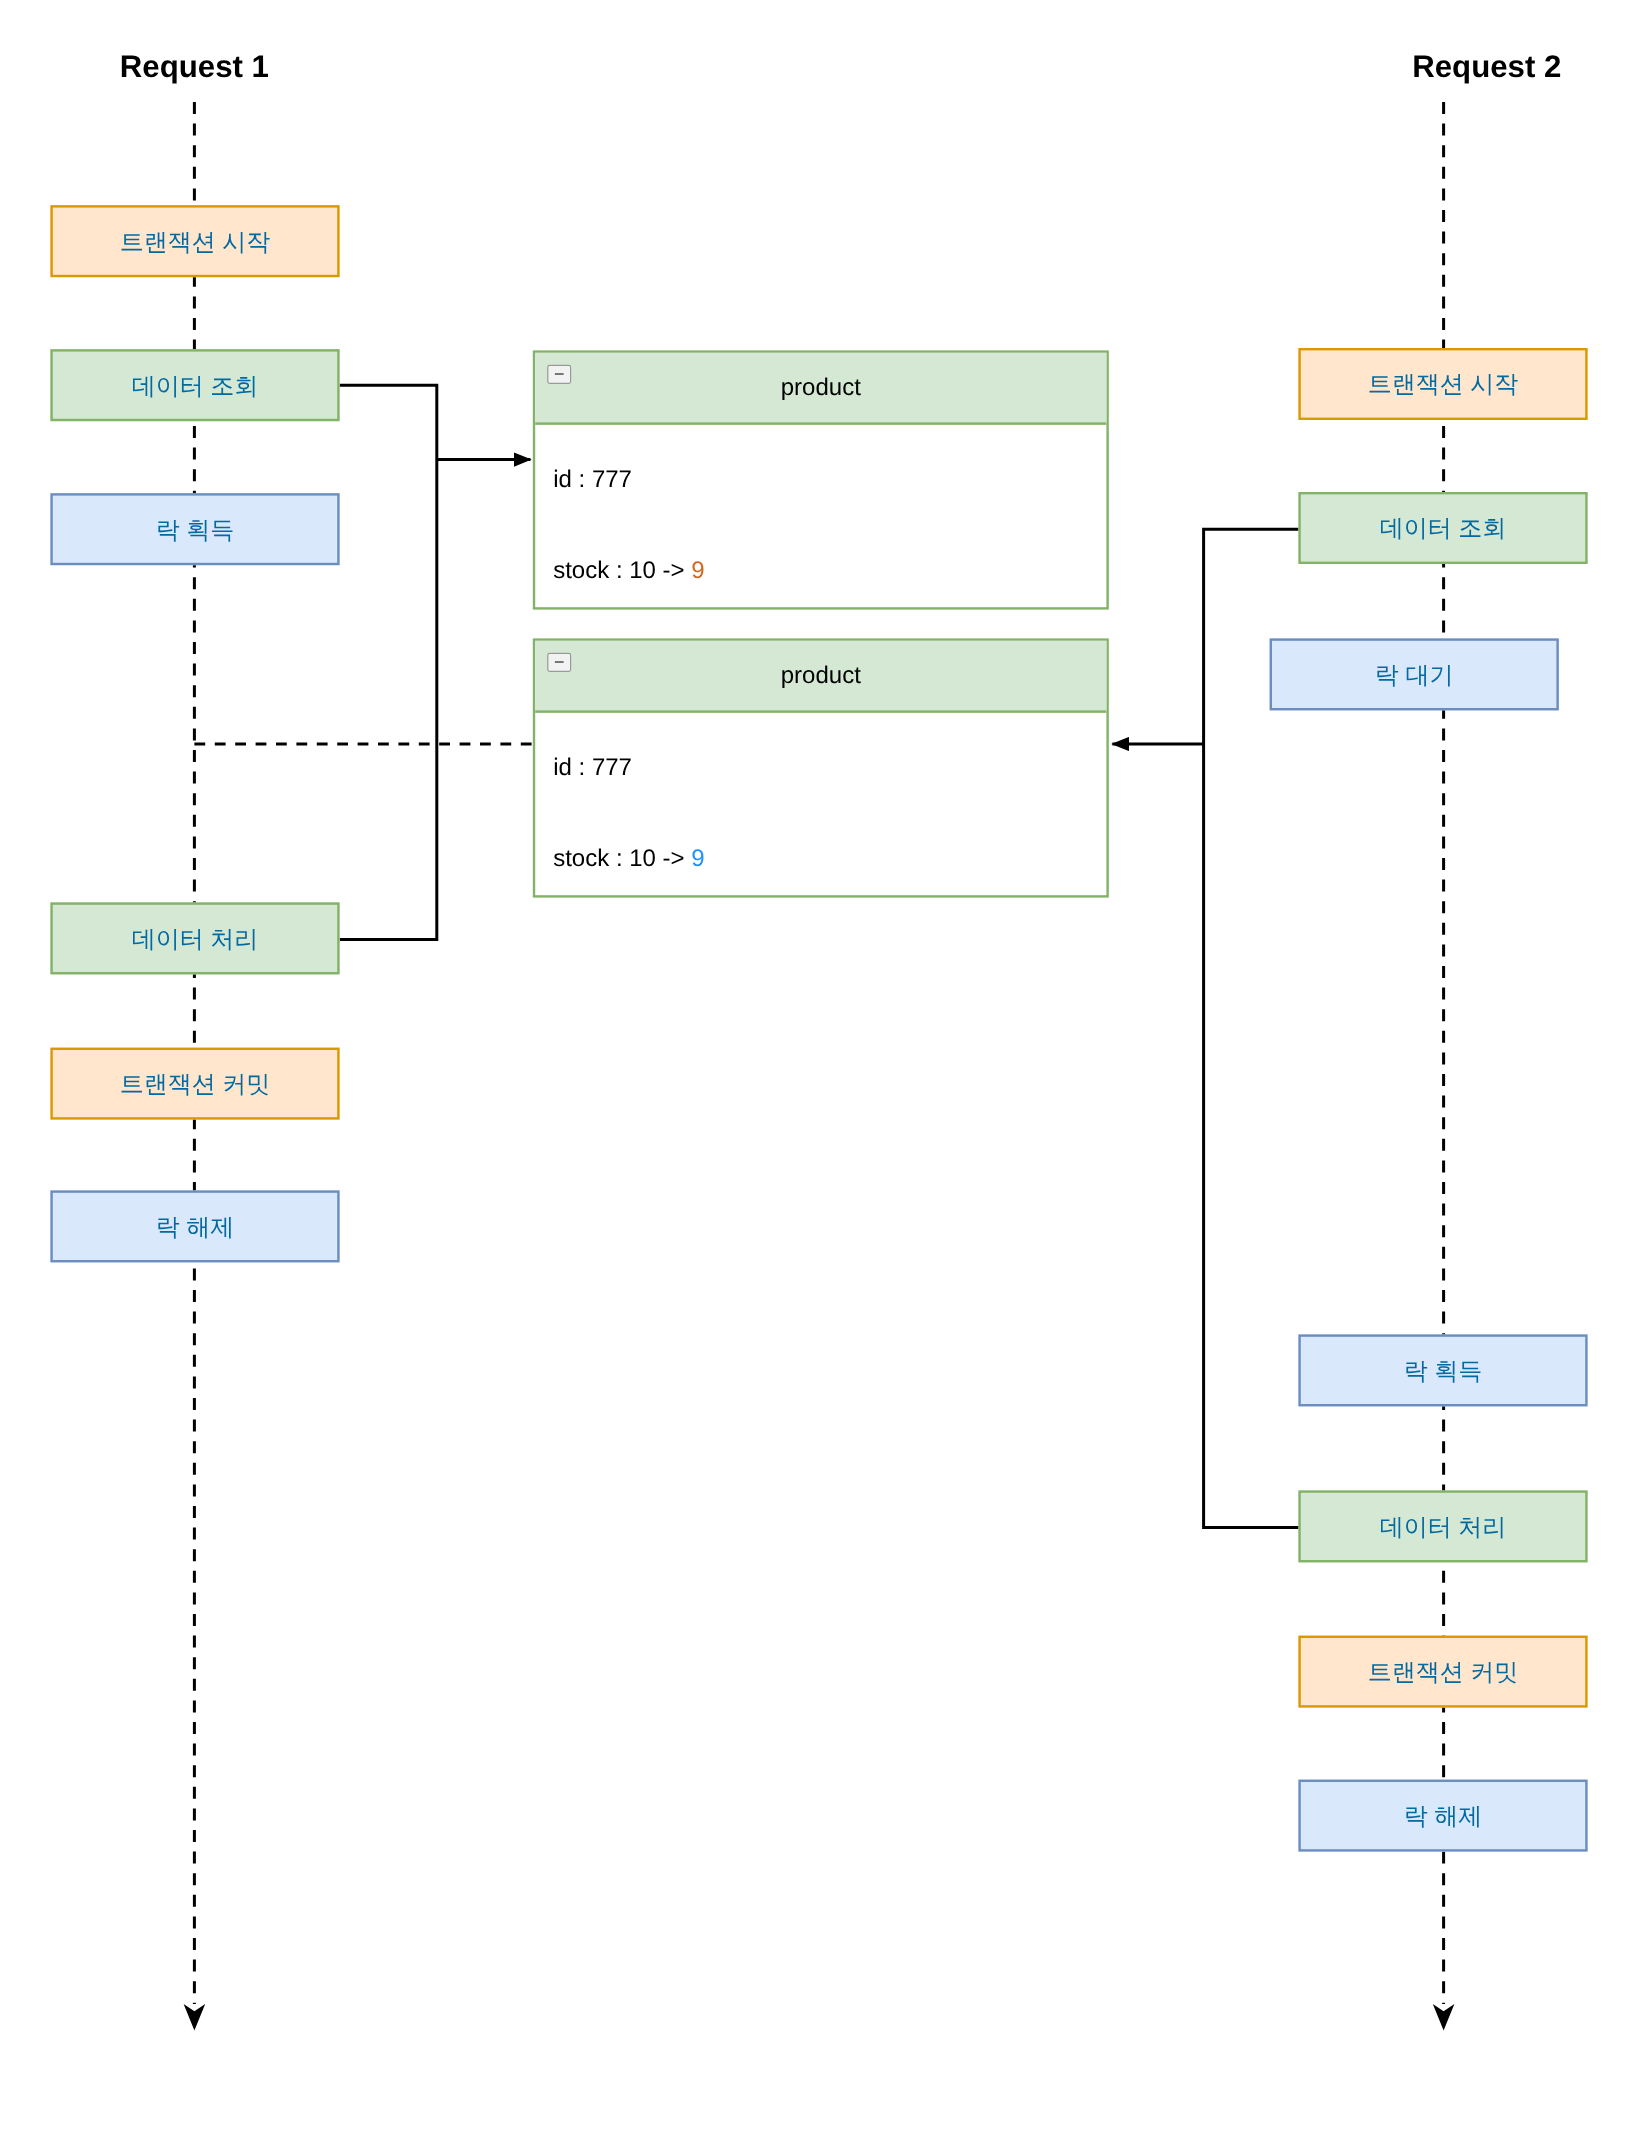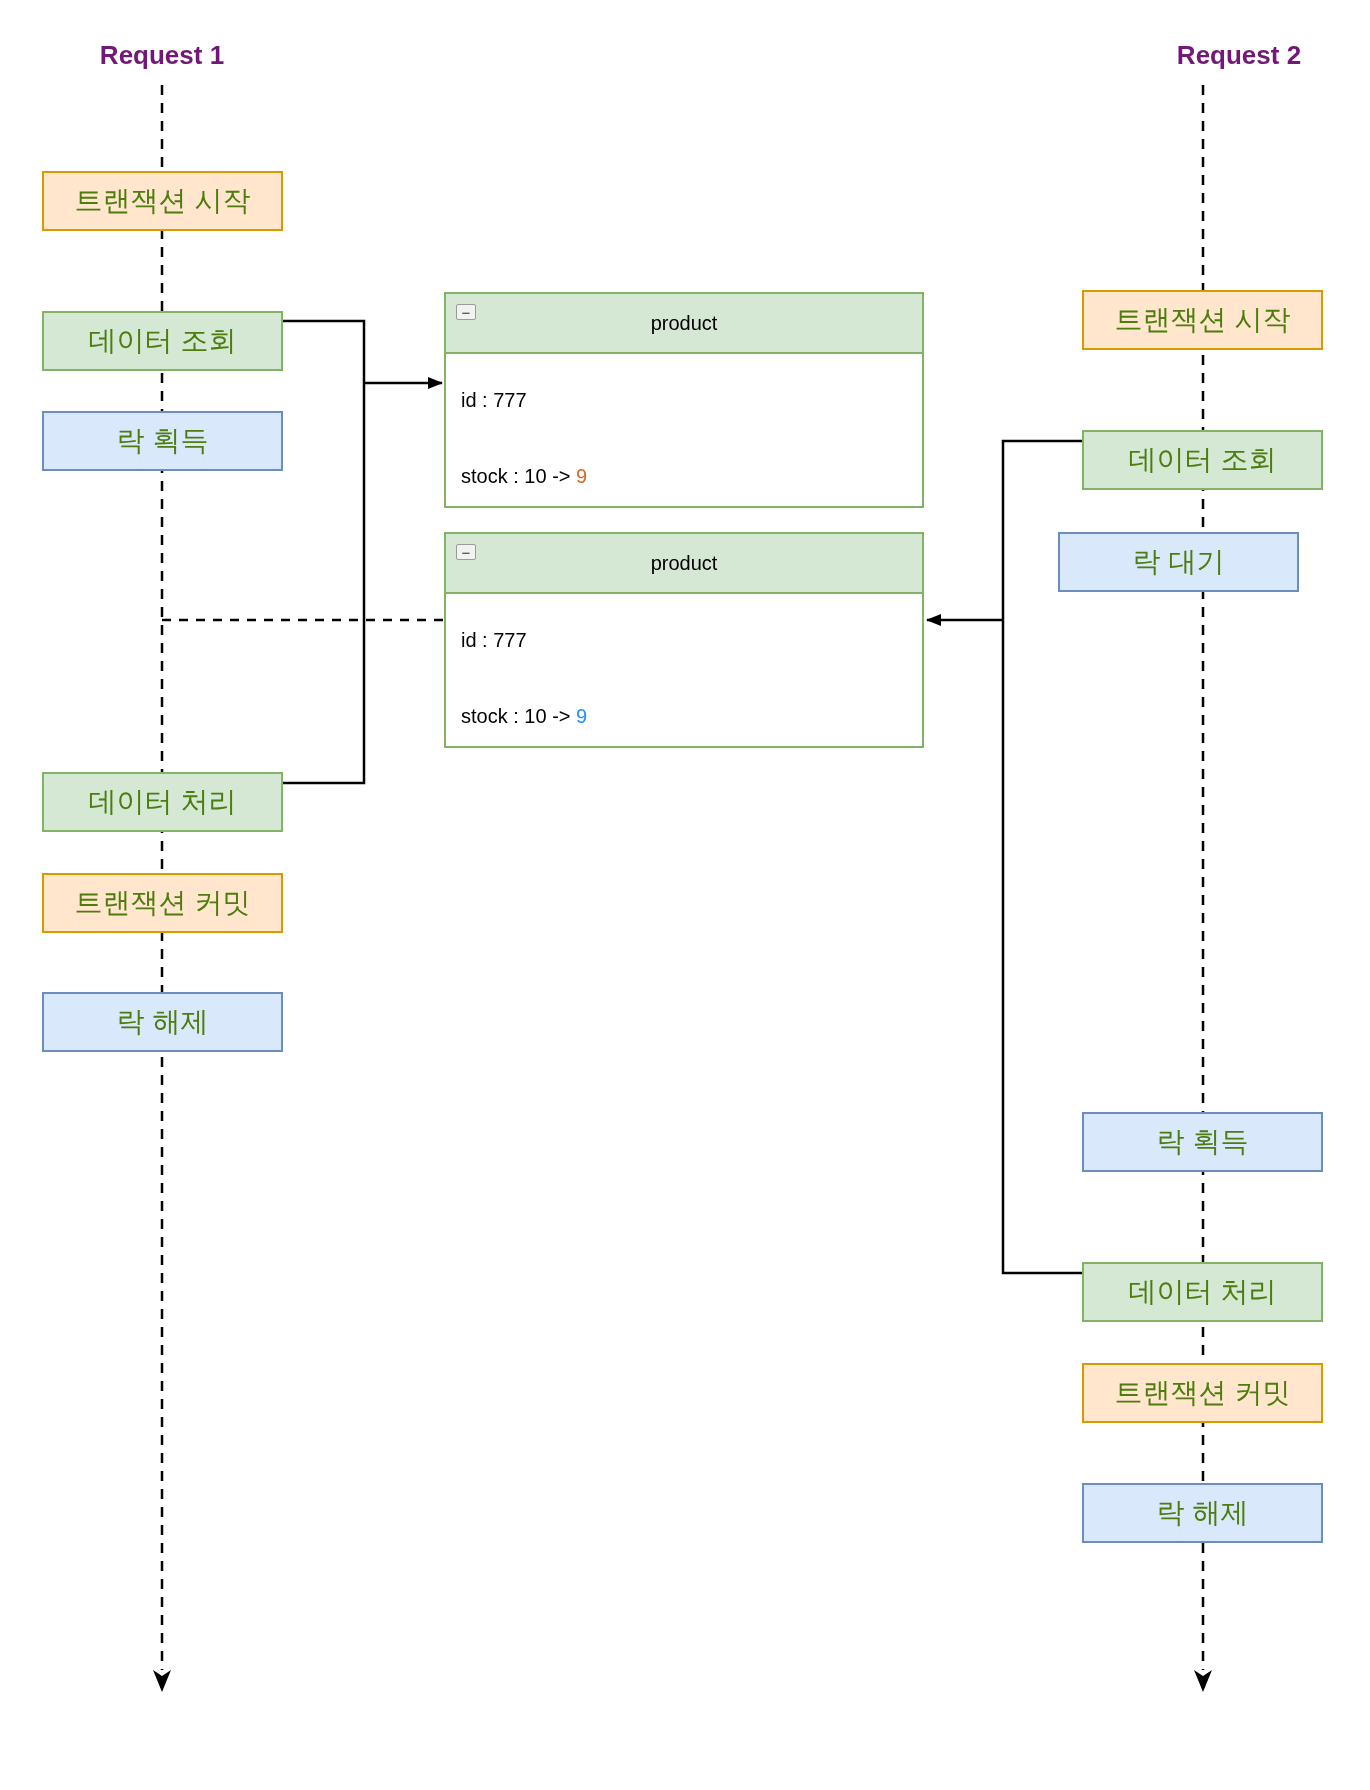--- a/index.html
+++ b/index.html
@@ -11,39 +11,39 @@
     font-family: "Liberation Sans", sans-serif;
     overflow: hidden;
   }
   #wires { position: absolute; left: 0; top: 0; z-index: 0; }
   .lane-title {
     position: absolute;
     z-index: 2;
     transform: translateX(-50%);
     font-size: 26px;
     font-weight: bold;
-    color: #701a75;
+    color: #000000;
     white-space: nowrap;
   }
   .node {
     position: absolute;
     z-index: 1;
     width: 241px;
     height: 60px;
     box-sizing: border-box;
     border: 2px solid;
     display: flex;
     align-items: center;
     justify-content: center;
-    font-size: 28px;
-    color: #4d7c0f;
+    font-size: 20px;
+    color: #0369a1;
     white-space: nowrap;
   }
   .node.transaction { background: #FFE6CC; border-color: #D79B00; }
-  .node.data        { background: #D5E8D4; border-color: #82B366; margin-top: 20px; }
+  .node.data        { background: #D5E8D4; border-color: #82B366; }
   .node.lock        { background: #DAE8FC; border-color: #6C8EBF; }
   .entity {
     position: absolute;
     z-index: 1;
     width: 480px;
     box-sizing: border-box;
     border: 2px solid #82B366;
     background: #ffffff;
   }
   .entity-header {

